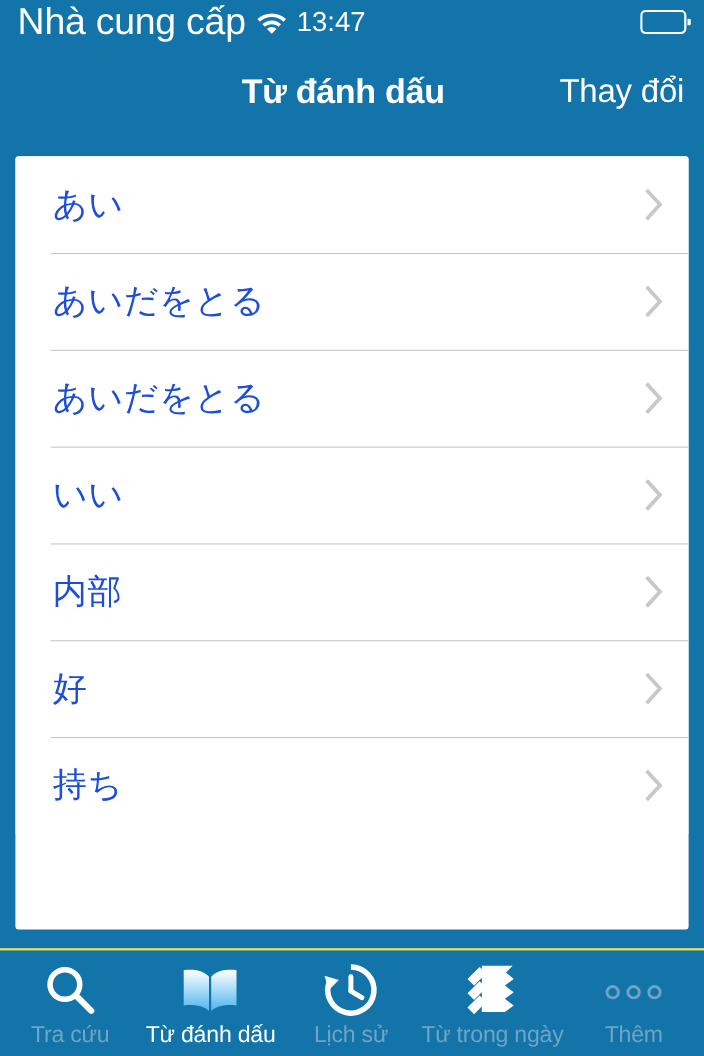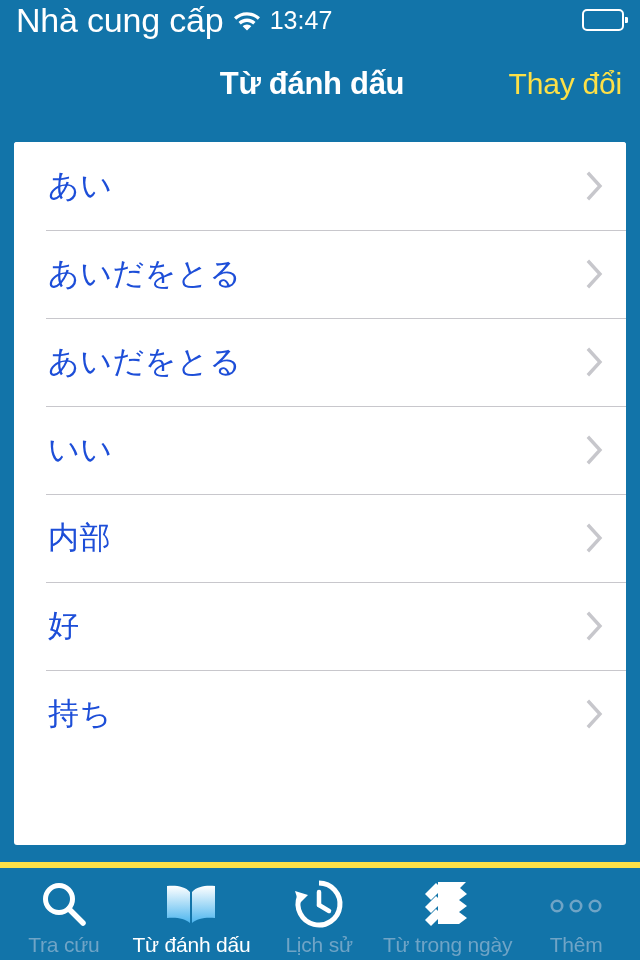--- a/index.html
+++ b/index.html
@@ -88,21 +88,21 @@
     transform: translateX(-8px);
     white-space: nowrap;
   }
   .nav-action {
     position: absolute;
     right: 18px;
     font-size: 30px;
     font-weight: normal;
     letter-spacing: -0.2px;
     white-space: nowrap;
-    color: #fde047;
+    color: #ffffff;
   }
 
   
   .content-area {
     flex: 1 1 auto;
     position: relative;
     padding: 14px 14px 0 14px;
     min-height: 0;
   }
   .list-card {
@@ -142,21 +142,21 @@
     width: 18px;
     height: 30px;
     display: block;
   }
 
   
   .tab-bar {
     flex: 0 0 98px;
     height: 98px;
     display: flex;
-    border-top: 6px solid #fde047;
+    border-top: 2px solid #fde047;
     background: #1274a9;
   }
   .tab-item {
     flex: 1 1 20%;
     display: flex;
     flex-direction: column;
     align-items: center;
     justify-content: flex-start;
     padding-top: 8px;
     position: relative;

